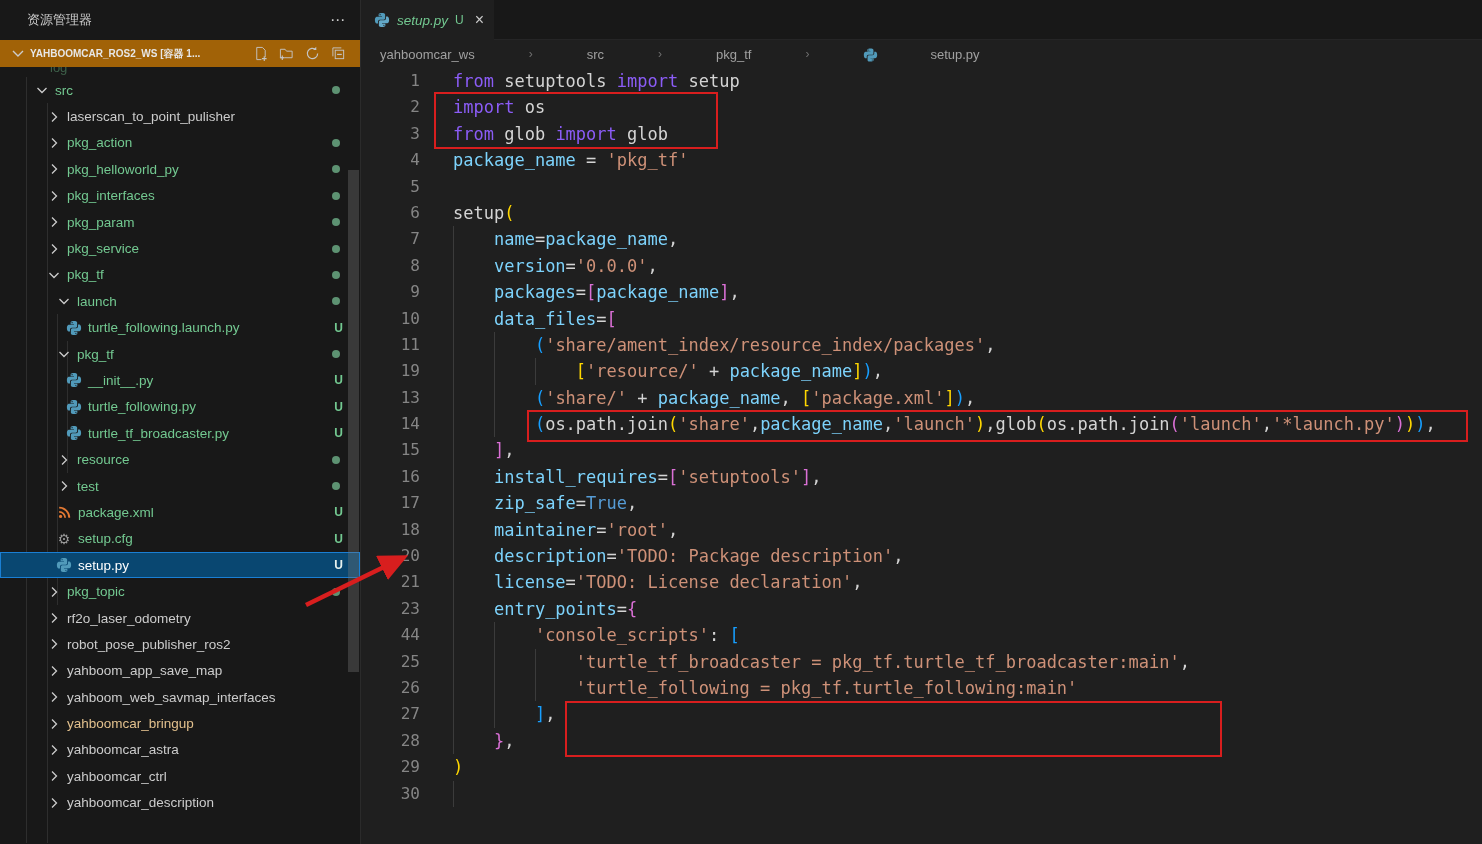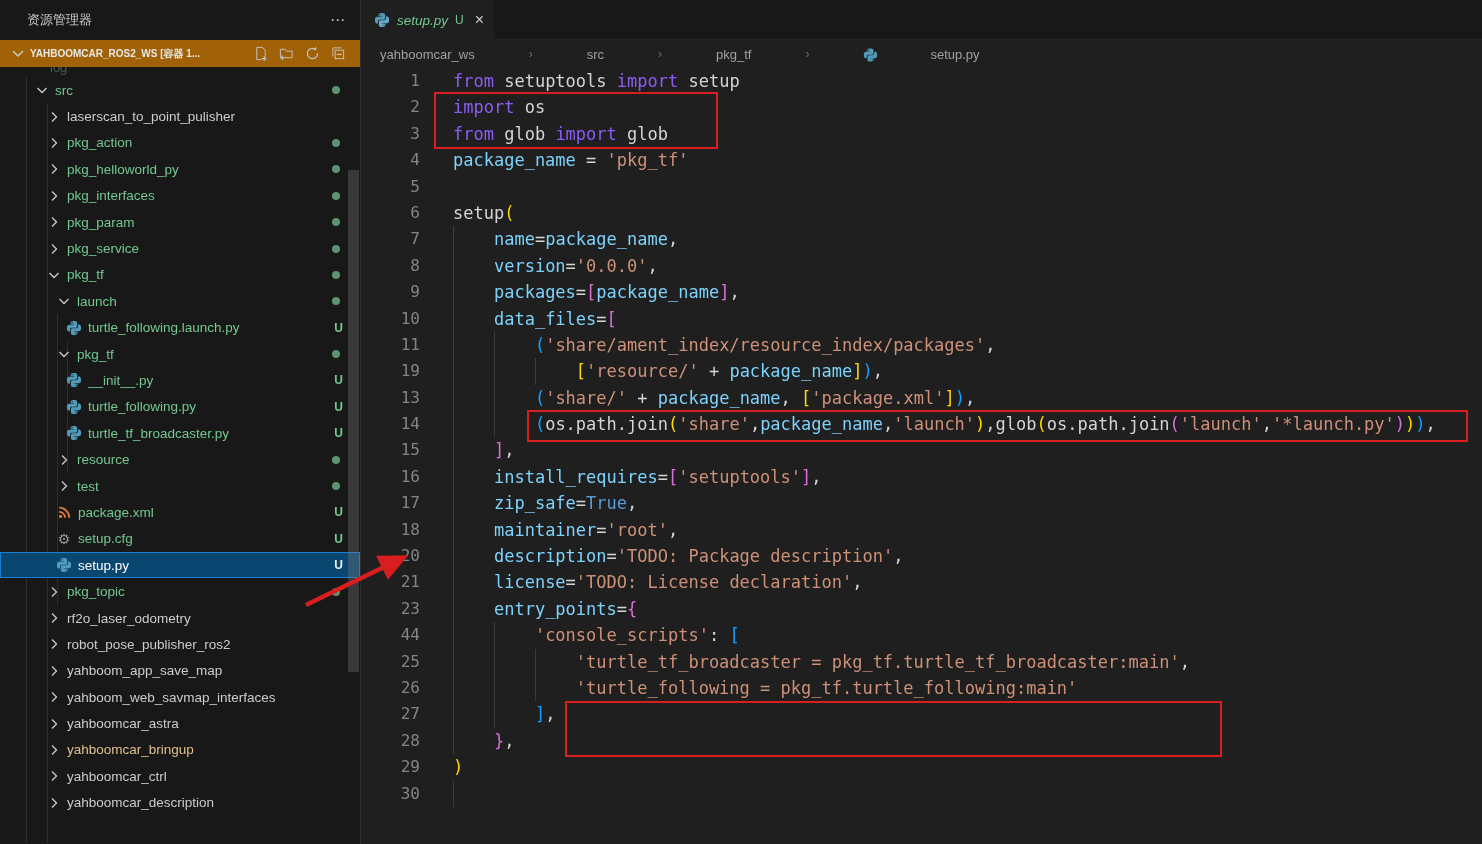--- a/index.html
+++ b/index.html
@@ -368,38 +368,38 @@
       </div>
       <div class="row ">
         <span style="width: 46px; flex: 0 0 46px;"></span>
         <span class="twist">
           <svg width="16" height="16" viewBox="0 0 16 16">
             <path d="M6 3.5l4.5 4.5L6 12.5" stroke="#cccccc" stroke-width="1.3" fill="none"></path>
           </svg>
         </span>
         <span class="lbl">yahboom_web_savmap_interfaces</span>
       </div>
-      <div class="row ">
-        <span style="width: 46px; flex: 0 0 46px;"></span>
-        <span class="twist">
-          <svg width="16" height="16" viewBox="0 0 16 16">
-            <path d="M6 3.5l4.5 4.5L6 12.5" stroke="#cccccc" stroke-width="1.3" fill="none"></path>
-          </svg>
-        </span>
-        <span class="lbl">yahboomcar_astra</span>
-      </div>
       <div class="row mod">
         <span style="width: 46px; flex: 0 0 46px;"></span>
         <span class="twist">
           <svg width="16" height="16" viewBox="0 0 16 16">
             <path d="M6 3.5l4.5 4.5L6 12.5" stroke="#cccccc" stroke-width="1.3" fill="none"></path>
           </svg>
         </span>
         <span class="lbl">yahboomcar_bringup</span>
         <span class="badge dot-mod"></span>
+      </div>
+      <div class="row ">
+        <span style="width: 46px; flex: 0 0 46px;"></span>
+        <span class="twist">
+          <svg width="16" height="16" viewBox="0 0 16 16">
+            <path d="M6 3.5l4.5 4.5L6 12.5" stroke="#cccccc" stroke-width="1.3" fill="none"></path>
+          </svg>
+        </span>
+        <span class="lbl">yahboomcar_astra</span>
       </div>
       <div class="row ">
         <span style="width: 46px; flex: 0 0 46px;"></span>
         <span class="twist">
           <svg width="16" height="16" viewBox="0 0 16 16">
             <path d="M6 3.5l4.5 4.5L6 12.5" stroke="#cccccc" stroke-width="1.3" fill="none"></path>
           </svg>
         </span>
         <span class="lbl">yahboomcar_ctrl</span>
       </div>

